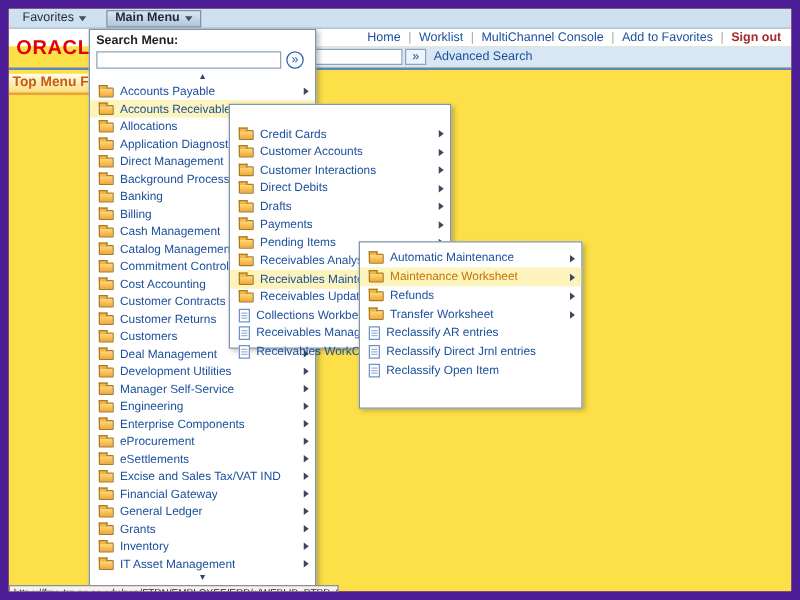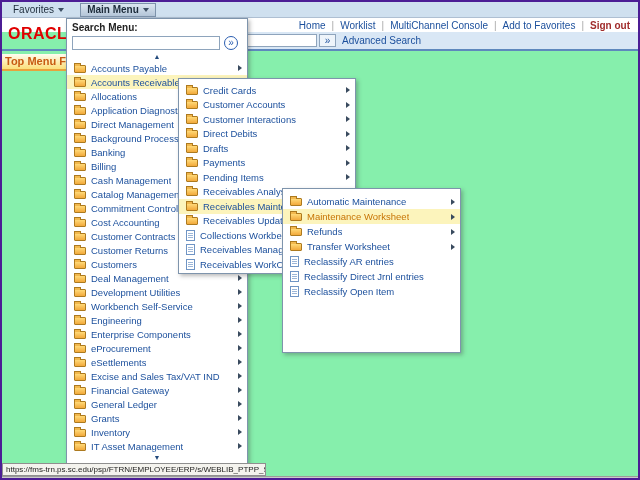--- a/index.html
+++ b/index.html
@@ -1,18 +1,18 @@
 <!DOCTYPE html>
 <html><head>
 <meta charset="utf-8">
 <style>
   * { margin:0; padding:0; box-sizing:border-box; }
   html,body { background:#e8e8e8; }
   body { font-family:"Liberation Sans", sans-serif; }
-  .screen { position:relative; width:640px; height:480px; background:#86efac; overflow:hidden; border:2px solid #4c1d95; }
+  .screen { position:relative; width:640px; height:480px; background:#fde047; overflow:hidden; border:7px solid #4c1d95; }
 
   
   .topbar { position:absolute; top:0; left:0; right:0; height:16px; background:#cfe0ef; border-bottom:1px solid #aebfd2; display:flex; align-items:center; gap:10px; padding-left:5px; z-index:5; }
   .tb-btn { display:flex; align-items:center; gap:4px; font-size:10px; color:#1c2b3a; padding:1px 6px; cursor:pointer; height:14px; }
   .tb-btn.active { background:linear-gradient(#dce6f0,#b3c5d8); border:1px solid #7d93ab;font-weight:bold; }
   .caret { width:0; height:0; border-left:3px solid transparent; border-right:3px solid transparent; border-top:4px solid #3d4f63; }
 
   
   .header-top { position:absolute; top:16px; left:0; right:0; height:14px; background:#fff; }
   .header-links { position:absolute; right:8px; top:2px; display:flex; align-items:center; font-size:10px; white-space:nowrap; }
@@ -26,22 +26,22 @@
   .hsearch-go { position:absolute; left:157px; top:2px; width:17px; height:13px; border:1px solid #8ea4bc; background:#eef4fa; color:#1b4f9c; font-size:10px; line-height:11px; text-align:center; cursor:pointer; }
   .adv-search { position:absolute; left:180px; top:3px; font-size:10px; color:#1b4f9c; cursor:pointer; text-decoration:none; }
 
   .logo { position:absolute; left:6px; top:23px; font-size:16px; font-weight:bold; color:#e00000; letter-spacing:0.5px; z-index:4; }
 
   .banner { position:absolute; left:0; top:52px; width:150px; height:17px; background:linear-gradient(#fffdf0,#fbdf7a); border-bottom:2px solid #e8a33d; color:#c75b12; font-weight:bold; font-size:11px; padding:1px 0 0 3px; white-space:nowrap; overflow:hidden; z-index:1; }
 
   
   .menu-panel { position:absolute; background:#fff; border:1px solid #7e94ac; box-shadow:2px 2px 4px rgba(60,60,60,.35); }
   .panel1 { left:64px; top:16px; width:182px; height:449px; z-index:10; }
-  .panel2 { left:176px; top:76px; width:178px; height:196px; z-index:11; padding-top:4px; }
-  .panel3 { left:280px; top:186px; width:179px; height:165px; z-index:12; padding-top:5px; }
+  .panel2 { left:176px; top:76px; width:178px; height:196px; z-index:11; padding-top:16px; }
+  .panel3 { left:280px; top:186px; width:179px; height:134px; z-index:12; padding-top:5px; }
 
   .msearch { padding:3px 5px 2px 5px; }
   .msearch-label { font-size:10px; font-weight:bold; color:#222; margin-bottom:3px; }
   .msearch-row { display:flex; align-items:center; gap:4px; }
   .msearch-input { width:148px; height:14px; border:1px solid #8ea4bc; font-size:10px; padding:0 2px; }
   .msearch-go { width:14px; height:14px; border:1px solid #2a5db0; border-radius:50%; color:#2a5db0; font-size:10px; line-height:12px; text-align:center; cursor:pointer; flex:0 0 auto; }
 
   .scroll-arrow { height:9px; text-align:center; font-size:7px; color:#234a7c; line-height:9px; cursor:pointer; }
 
   .menu-item { display:flex; align-items:center; height:14px; padding:0 5px 0 7px; font-size:9.5px; color:#1b4f9c; cursor:pointer; white-space:nowrap; }
@@ -191,21 +191,21 @@
           <span class="mi-label">Deal Management</span>
           <span class="mi-arrow"></span>
         </div>
         <div class="menu-item">
           <span class="icon folder"></span>
           <span class="mi-label">Development Utilities</span>
           <span class="mi-arrow"></span>
         </div>
         <div class="menu-item">
           <span class="icon folder"></span>
-          <span class="mi-label">Workbench Self-Service</span>
+          <span class="mi-label">Manager Self-Service</span>
           <span class="mi-arrow"></span>
         </div>
         <div class="menu-item">
           <span class="icon folder"></span>
           <span class="mi-label">Engineering</span>
           <span class="mi-arrow"></span>
         </div>
         <div class="menu-item">
           <span class="icon folder"></span>
           <span class="mi-label">Enterprise Components</span>

